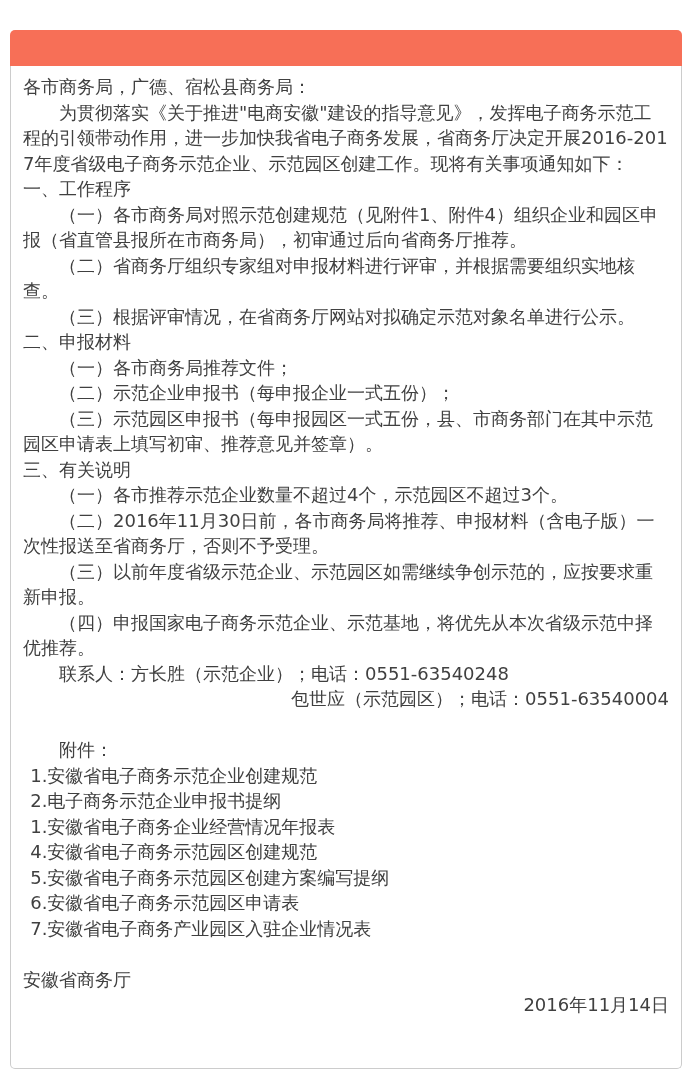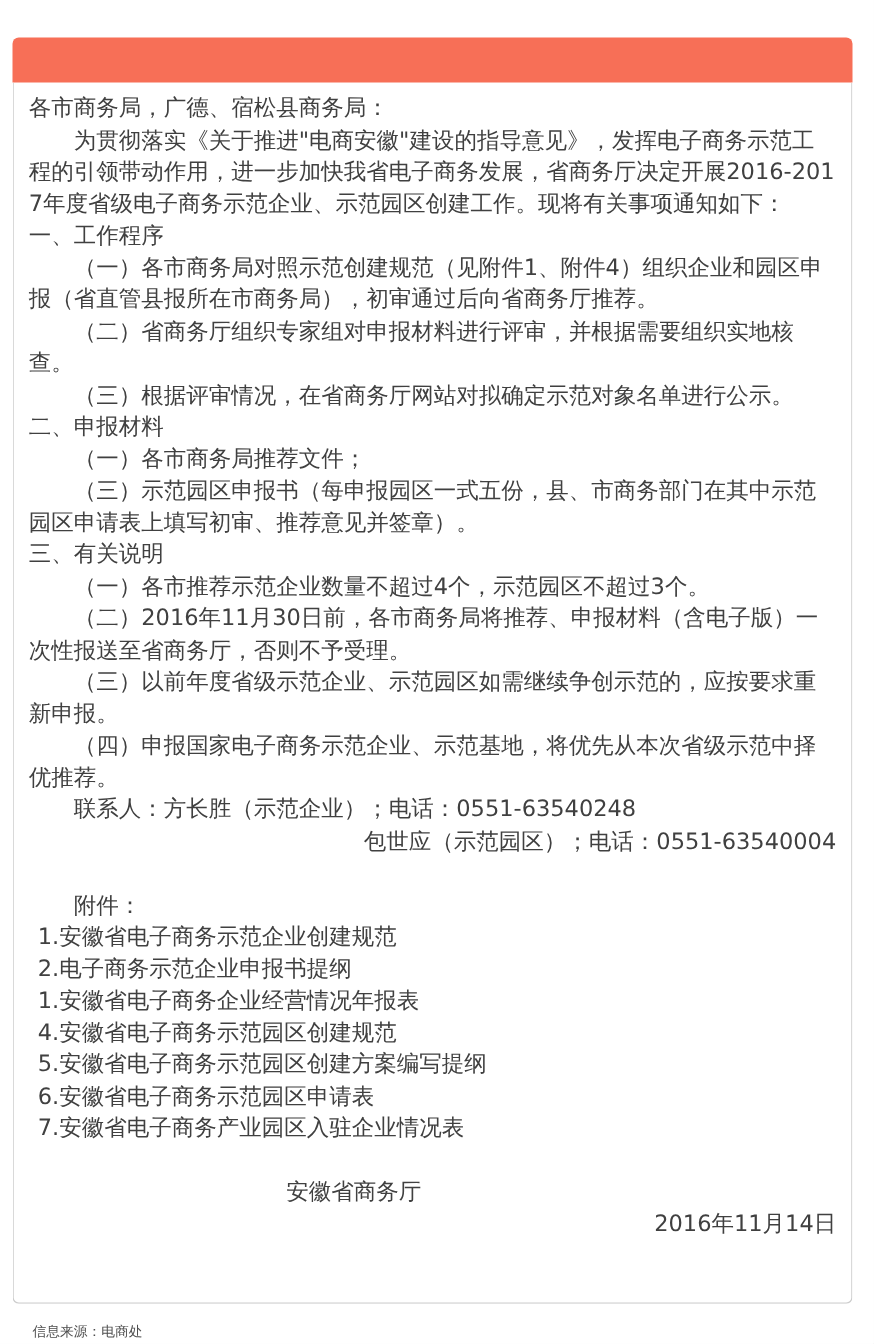--- a/index.html
+++ b/index.html
@@ -33,21 +33,21 @@
     font-size: 18px;
     line-height: 25.5px;
     color: #404040;
     word-break: break-all;
   }
   p.line { margin: 0; }
   .indent { text-indent: 2em; }
   .contact2 { text-indent: 5.4em; text-align: right; }
   .attachment { text-indent: 0.4em; }
   .spacer { height: 25.5px; }
-  .signature { text-align: center; padding-right: 126px; }
+  .signature { text-align: left; padding-right: 126px; }
   .date { text-align: right; }
   .footer-source {
     margin: 10px 0 0 26px;
     font-size: 11px;
     line-height: 25px;
     color: #4d4d4d;
   }
 </style>
 </head>
 <body>
@@ -60,20 +60,21 @@
       <p class="line">各市商务局，广德、宿松县商务局：</p>
       <p class="line indent">为贯彻落实《关于推进"电商安徽"建设的指导意见》，发挥电子商务示范工程的引领带动作用，进一步加快我省电子商务发展，省商务厅决定开展2016-2017年度省级电子商务示范企业、示范园区创建工作。现将有关事项通知如下：</p>
 
       <p class="line">一、工作程序</p>
       <p class="line indent">（一）各市商务局对照示范创建规范（见附件1、附件4）组织企业和园区申报（省直管县报所在市商务局），初审通过后向省商务厅推荐。</p>
       <p class="line indent">（二）省商务厅组织专家组对申报材料进行评审，并根据需要组织实地核查。</p>
       <p class="line indent">（三）根据评审情况，在省商务厅网站对拟确定示范对象名单进行公示。</p>
 
       <p class="line">二、申报材料</p>
       <p class="line indent">（一）各市商务局推荐文件；</p>
+      <p class="line indent">（二）示范企业申报书（每申报企业一式五份）；</p>
       <p class="line indent">（三）示范园区申报书（每申报园区一式五份，县、市商务部门在其中示范园区申请表上填写初审、推荐意见并签章）。</p>
 
       <p class="line">三、有关说明</p>
       <p class="line indent">（一）各市推荐示范企业数量不超过4个，示范园区不超过3个。</p>
       <p class="line indent">（二）2016年11月30日前，各市商务局将推荐、申报材料（含电子版）一次性报送至省商务厅，否则不予受理。</p>
       <p class="line indent">（三）以前年度省级示范企业、示范园区如需继续争创示范的，应按要求重新申报。</p>
       <p class="line indent">（四）申报国家电子商务示范企业、示范基地，将优先从本次省级示范中择优推荐。</p>
 
       <p class="line indent">联系人：方长胜（示范企业）；电话：0551-63540248</p>
       <p class="line contact2">包世应（示范园区）；电话：0551-63540004</p>

